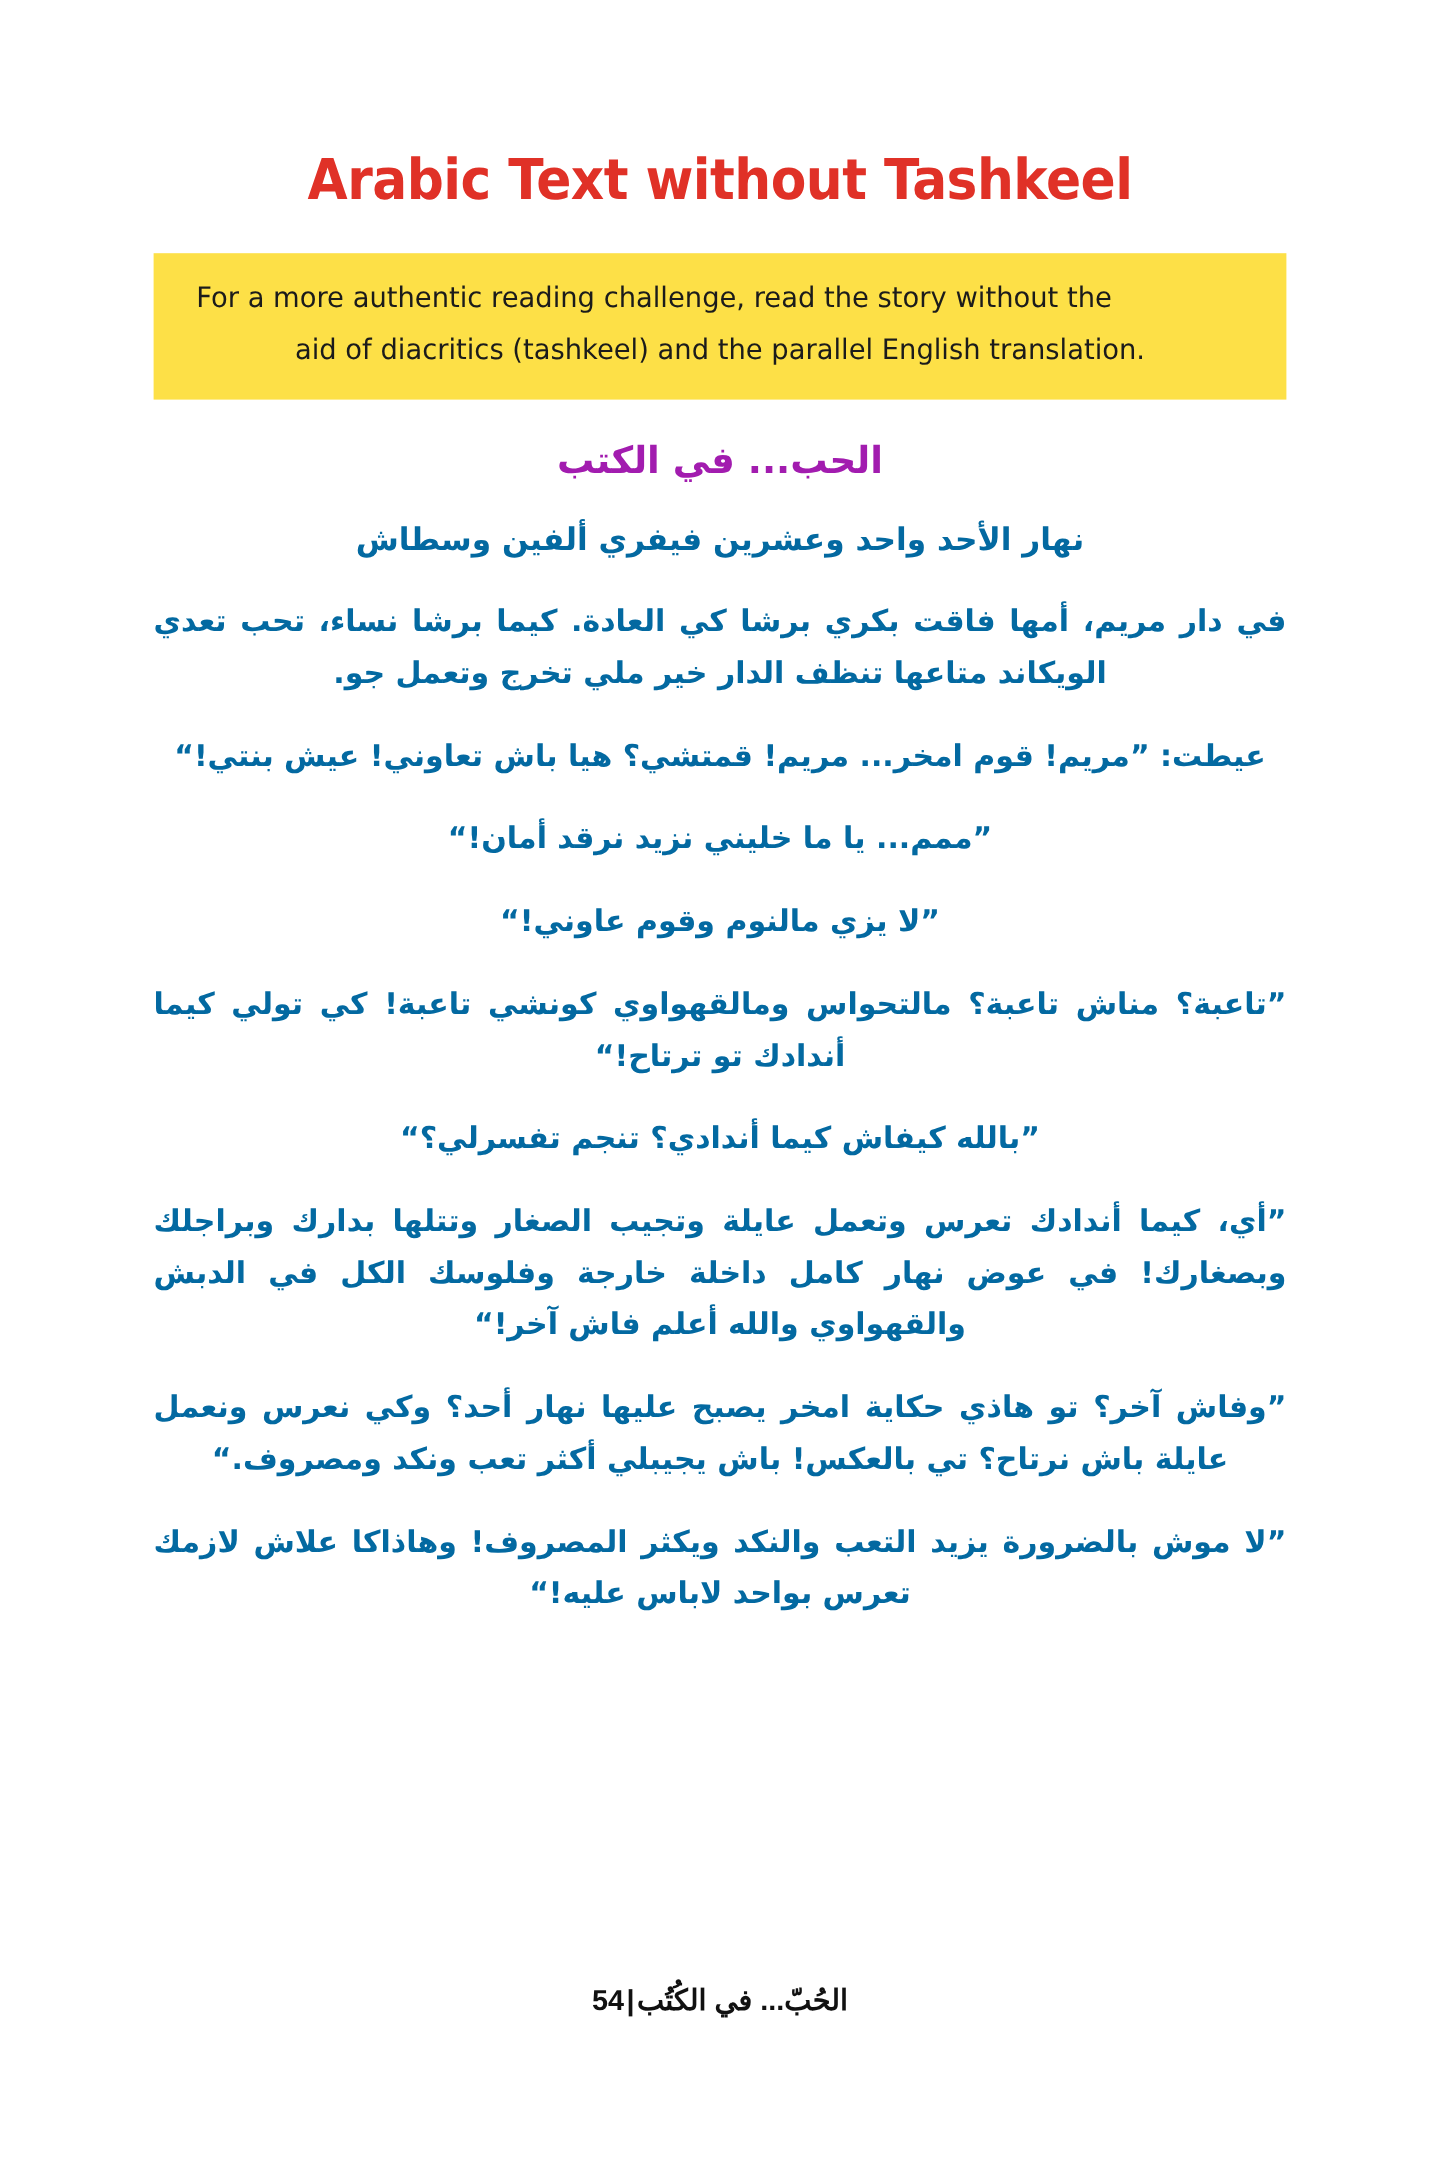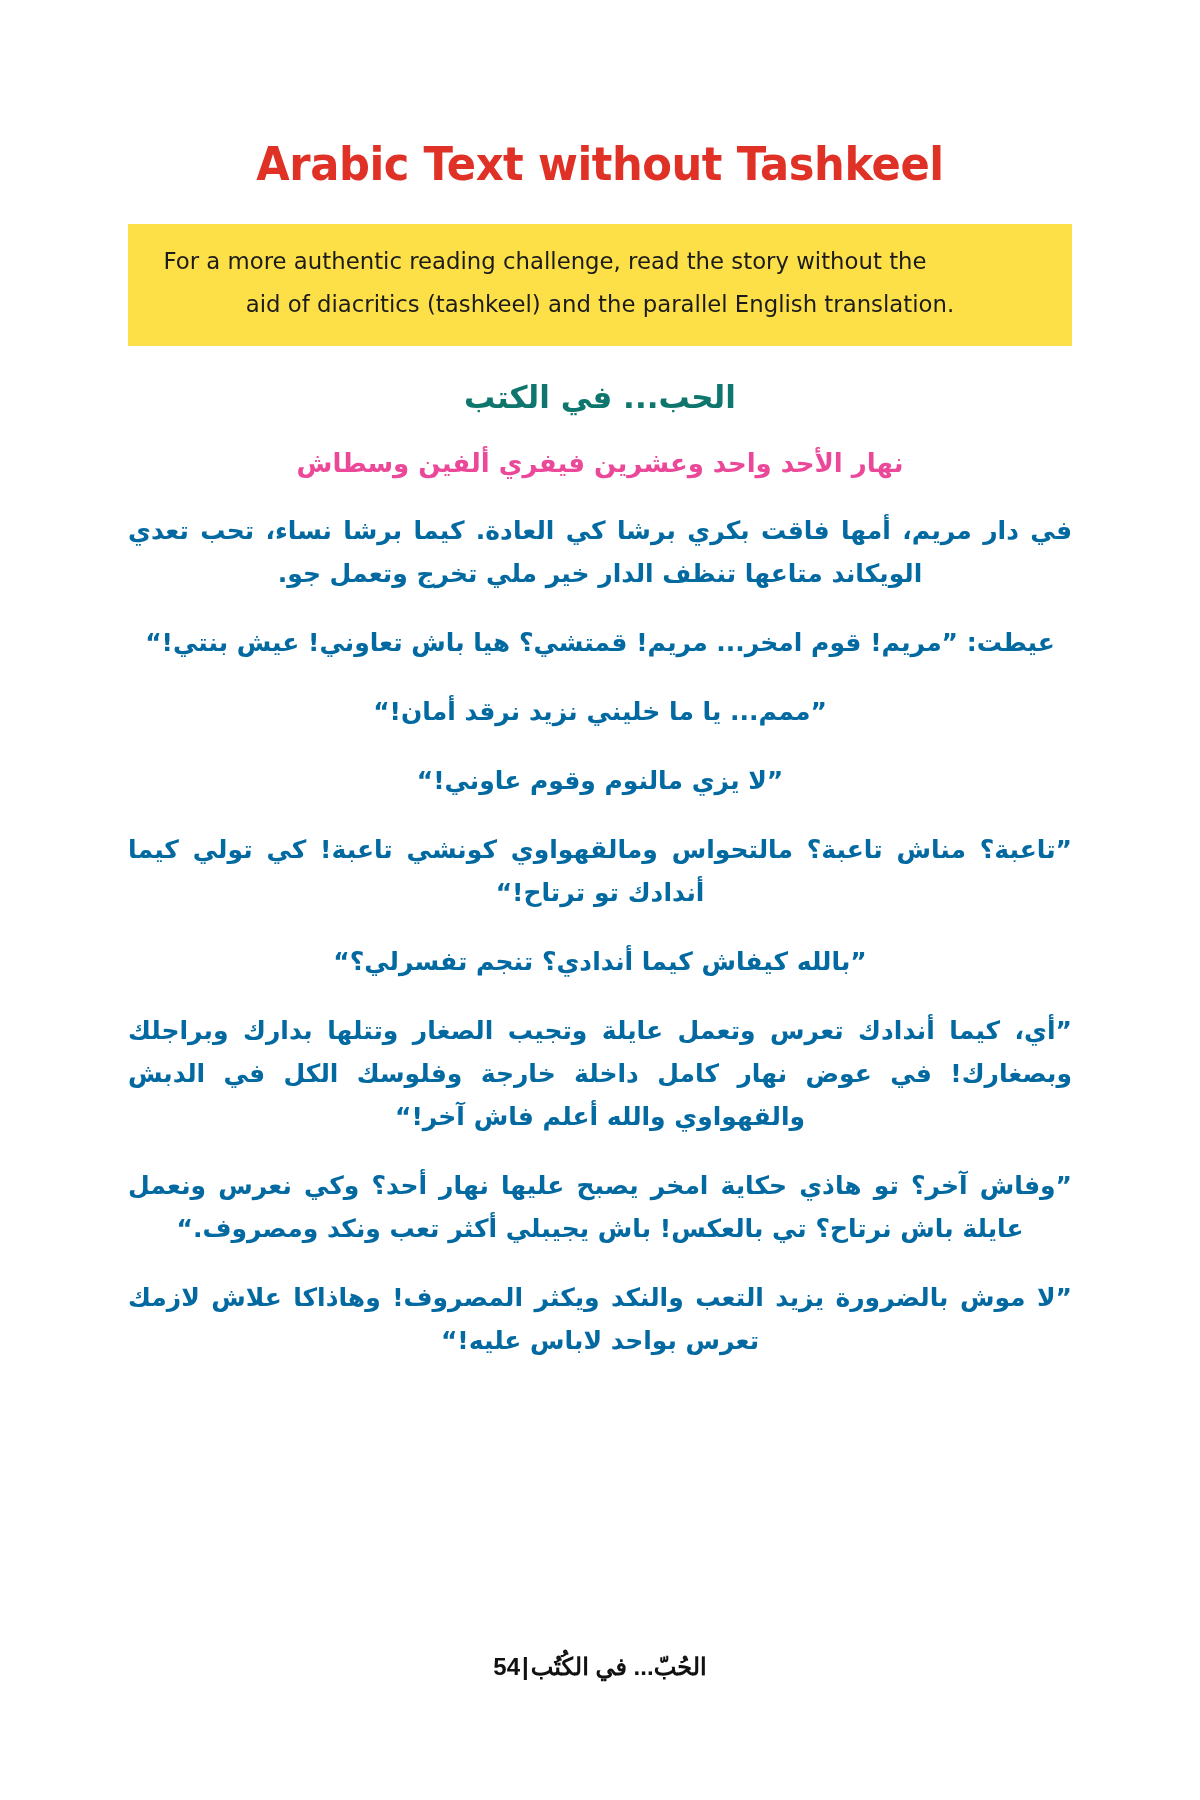--- a/index.html
+++ b/index.html
@@ -13,21 +13,21 @@
     height: 1800px;
     font-family: "Liberation Sans", "DejaVu Sans", sans-serif;
     color: #111111;
     position: relative;
     overflow: hidden;
   }
   .page {
     width: 1200px;
     height: 1800px;
     box-sizing: border-box;
-    padding: 13px;
+    padding: 0;
     position: relative;
     display: flex;
     flex-direction: column;
   }
   .content-col {
     width: 944px;
     margin: 0 auto;
     position: relative;
   }
 
@@ -69,29 +69,29 @@
   .story {
     direction: rtl;
     text-align: right;
     margin-top: 30px;
     font-family: "DejaVu Sans", sans-serif;
   }
   .story-title {
     font-size: 31px;
     font-weight: bold;
     text-align: center;
-    color: #0f766e;
+    color: #a21caf;
     margin: 0 0 26px 0;
     line-height: 1.4;
   }
   .story-date {
     font-size: 26px;
     font-weight: bold;
     text-align: center;
-    color: #ec4899;
+    color: #0369a1;
     margin: 0 0 26px 0;
     line-height: 1.45;
   }
   .para {
     font-size: 25px;
     line-height: 1.72;
     color: #0369a1;
     margin: 0 0 26px 0;
     text-align: justify;
     text-align-last: center;

